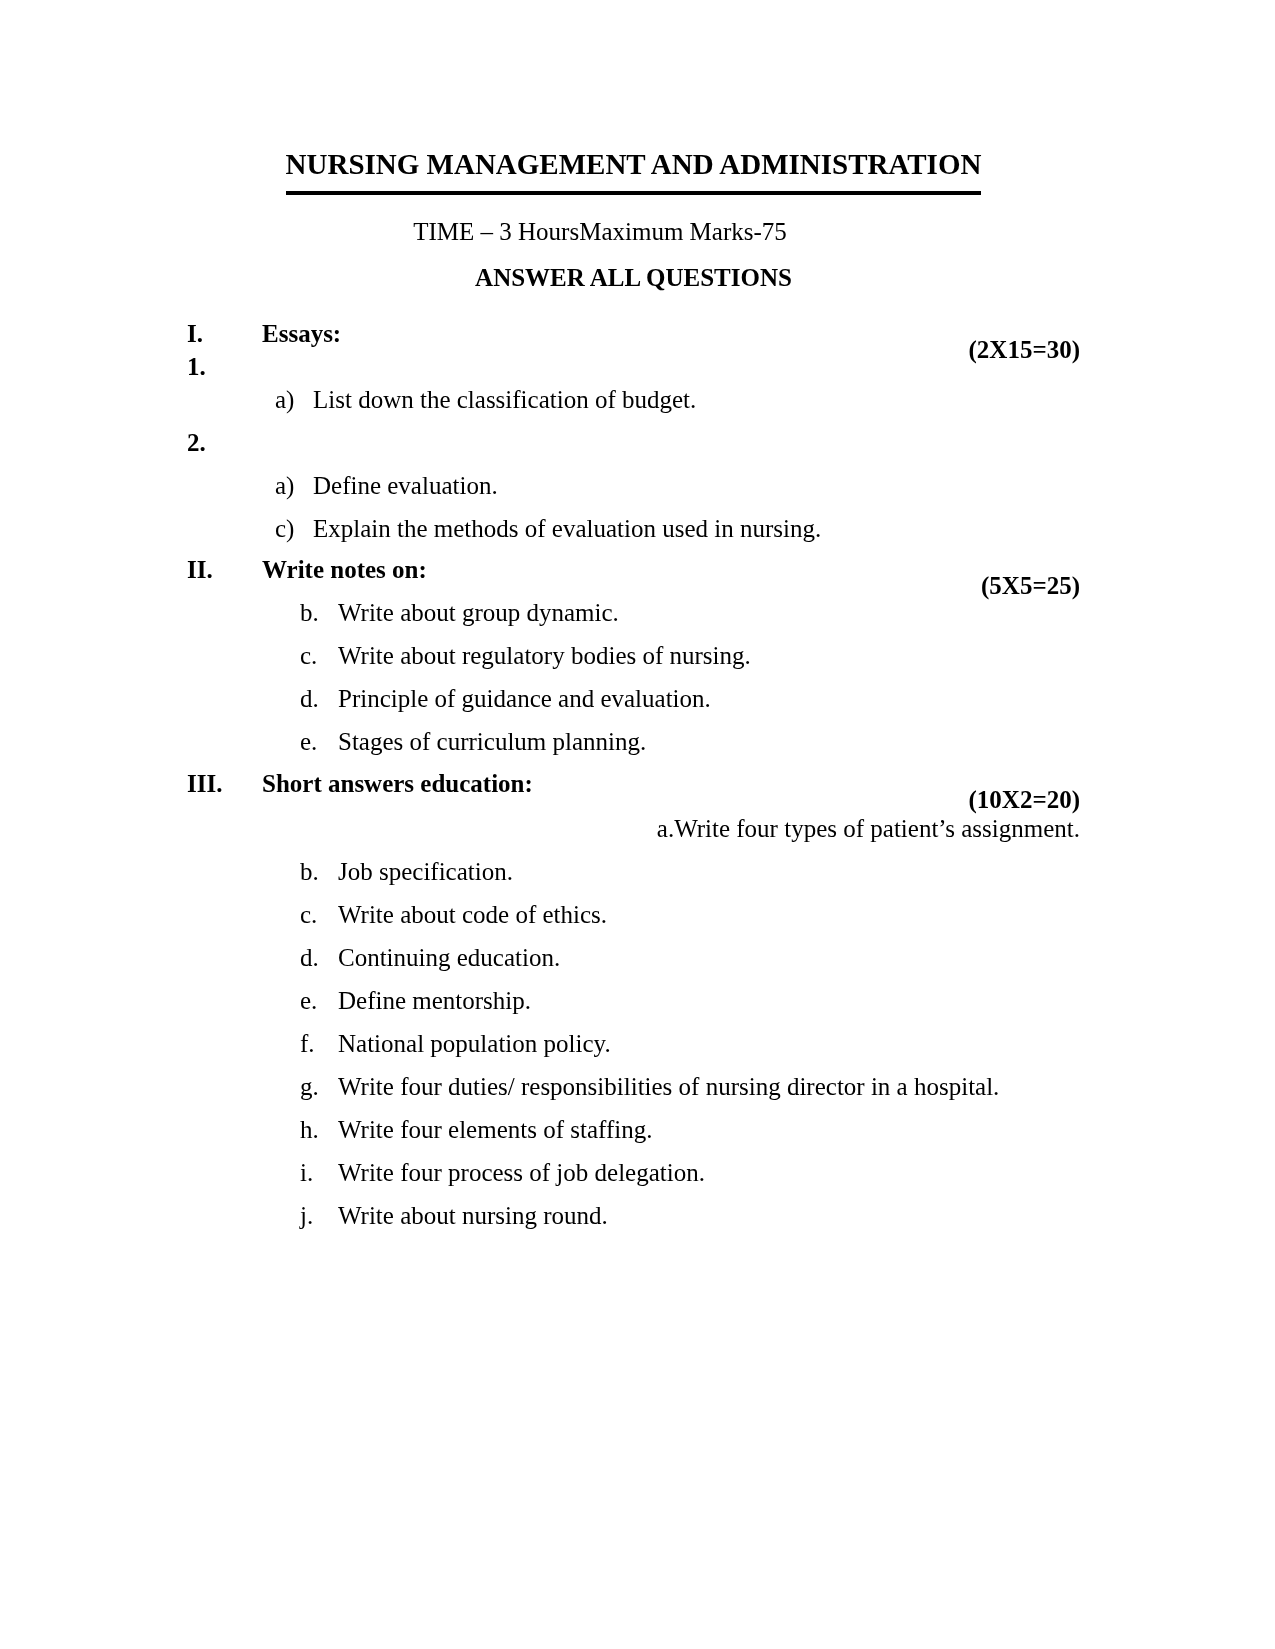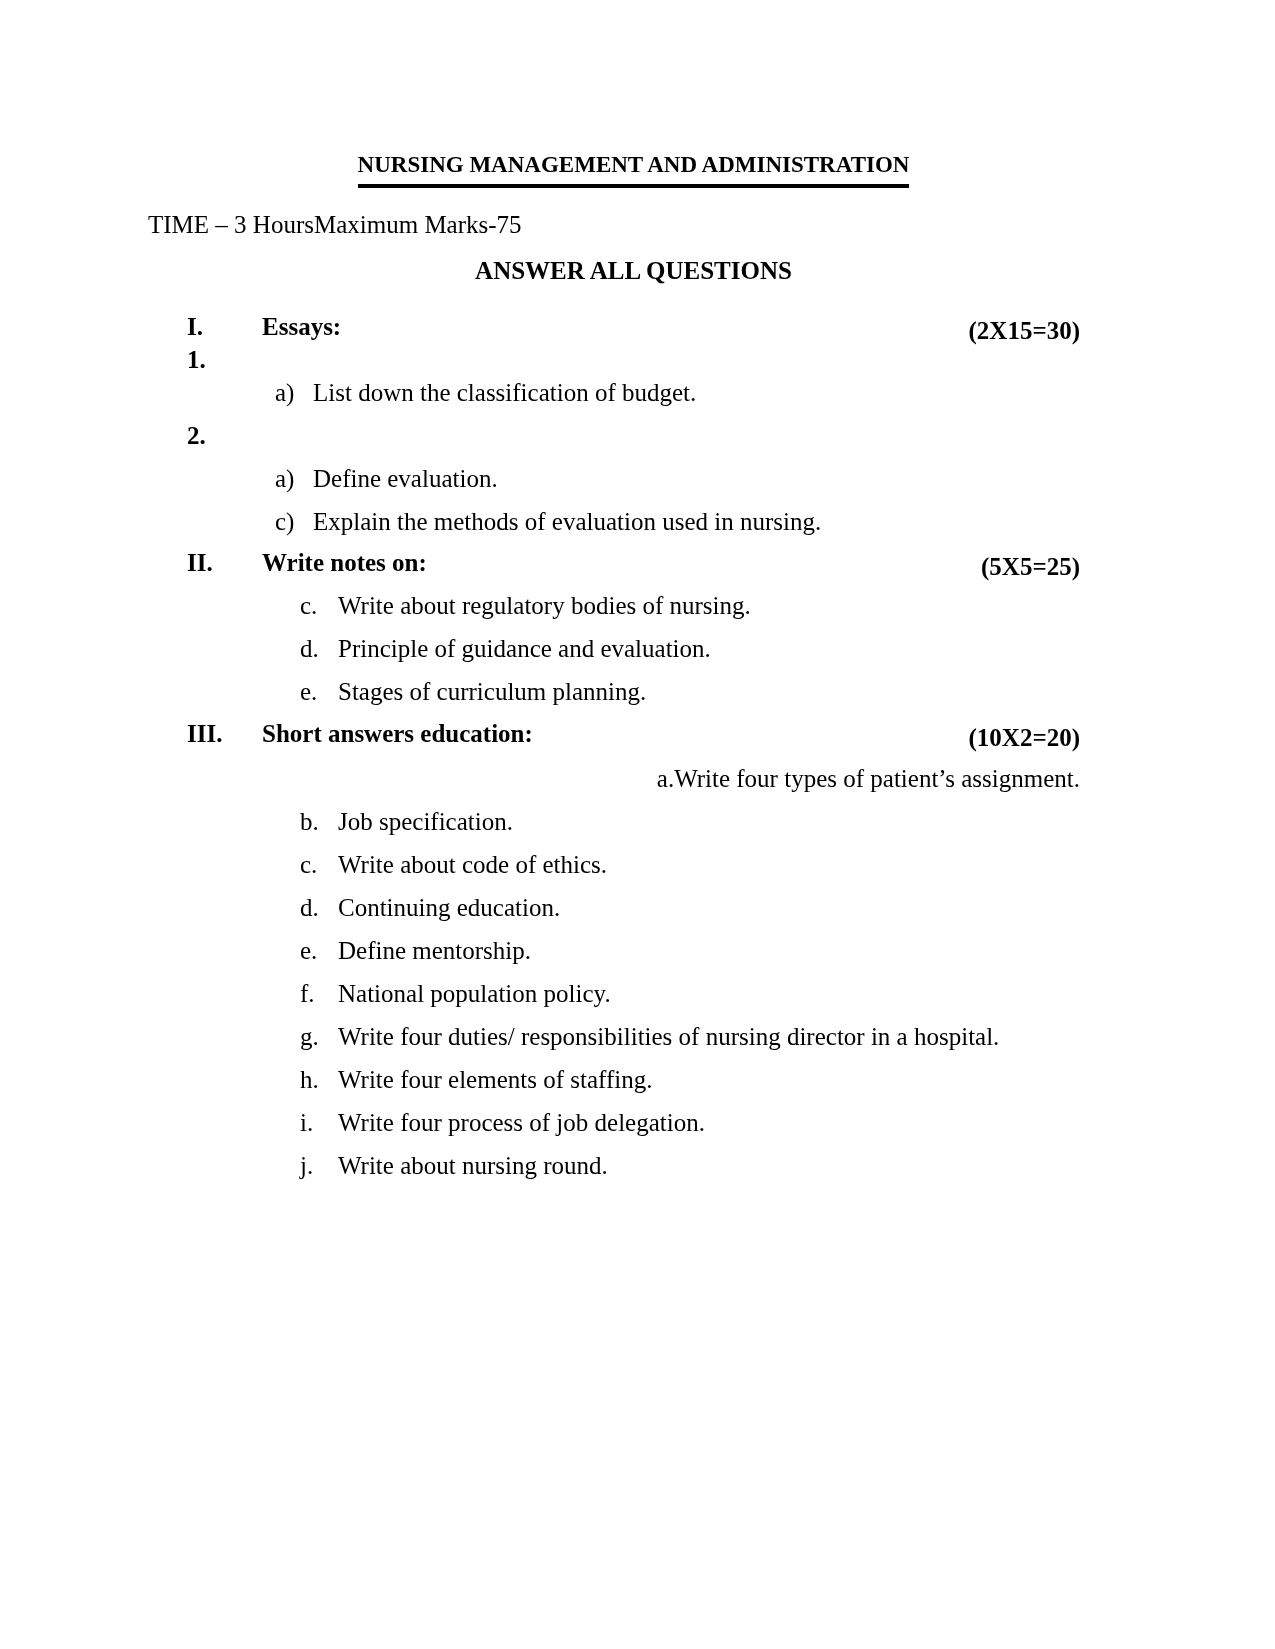--- a/index.html
+++ b/index.html
@@ -16,47 +16,47 @@
     overflow:hidden;
   }
   .content{position:relative;width:893px;}
   .title-row{
     text-align:center;
     line-height:36px;
     margin:0;
   }
   .title-row .title{
     display:inline-block;
-    font-size:23px;
+    font-size:29px;
     font-weight:bold;
     letter-spacing:0px;
     border-bottom:4px solid #000;
-    padding-bottom:1px;
+    padding-bottom:9px;
     white-space:nowrap;
   }
   .time-row{
     margin-left:-39px;          
     width:932px;
     display:flex;
-    justify-content:flex-start;
+    justify-content:center;
     line-height:43px;
   }
   .time-row .right{margin-right:28px;}
   .answer-row{
     text-align:center;
     font-weight:bold;
     line-height:43px;
   }
   .heading{
     position:relative;
     font-weight:bold;
     line-height:43px;
   }
   .heading .numeral{display:inline-block;width:75px;}
-  .heading .marks{position:absolute;right:0;top:4px;}
+  .heading .marks{position:absolute;right:0;top:16px;}
   .qnum{
     font-weight:bold;
     line-height:33px;
   }
   .item{line-height:43px;white-space:nowrap;}
   .item.essay{padding-left:88px;}   
   .item.note{padding-left:113px;}   
   .item .marker{display:inline-block;width:38px;}
 </style>
 </head>
@@ -95,20 +95,23 @@
     <div class="item essay">
       <span class="marker">c)</span><span>Explain the methods of evaluation used in nursing.</span>
     </div>
 
     <div class="heading" style="margin-top:-2px;">
       <span class="numeral">II.</span><span>Write notes on:</span>
       <span class="marks">(5X5=25)</span>
     </div>
 
     <div class="item note">
+      <span class="marker">b.</span><span>Write about group dynamic.</span>
+    </div>
+    <div class="item note">
       <span class="marker">c.</span><span>Write about regulatory bodies of nursing.</span>
     </div>
     <div class="item note">
       <span class="marker">d.</span><span>Principle of guidance and evaluation.</span>
     </div>
     <div class="item note">
       <span class="marker">e.</span><span>Stages of curriculum planning.</span>
     </div>
 
     <div class="heading" style="margin-top:-1px;">

